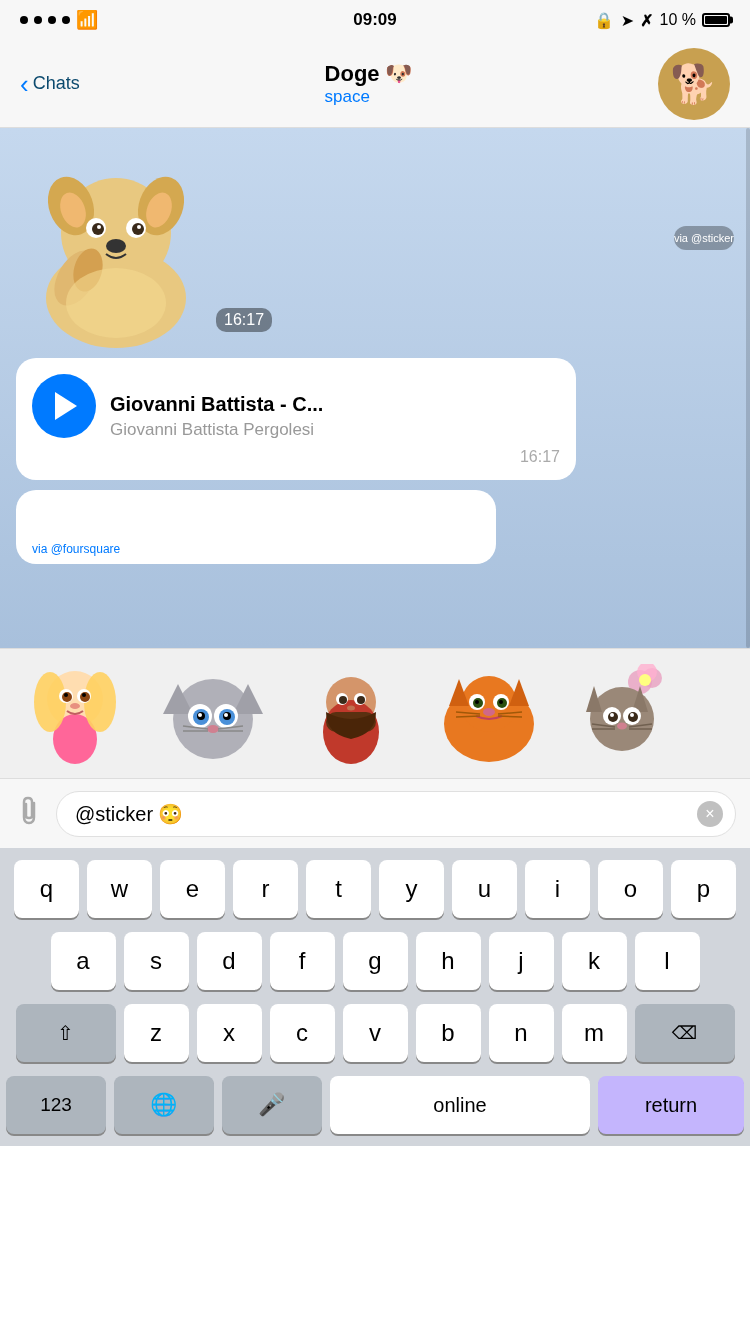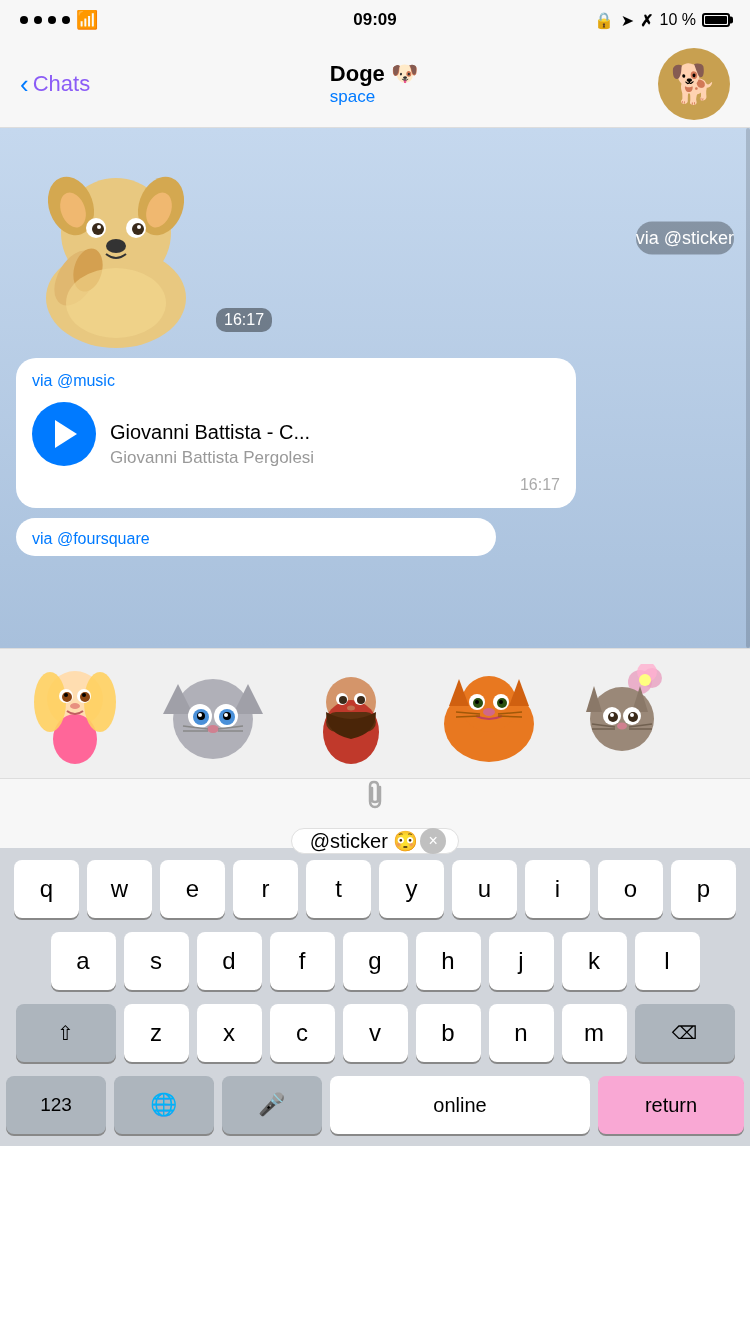--- a/index.html
+++ b/index.html
@@ -45,21 +45,21 @@
     }
     .nav-back {
       display: flex;
       align-items: center;
       gap: 4px;
       color: #007aff;
       font-size: 22px;
       cursor: pointer;
     }
     .nav-back-chevron { font-size: 26px; color: #007aff; line-height: 1; }
-    .nav-back-text { font-size: 22px; color: #8b5cf6; }
+    .nav-back-text { font-size: 18px; color: #0c4a6e; }
     .nav-center { text-align: left; }
     .nav-title { font-size: 22px; font-weight: 600; color: #000; }
     .nav-subtitle { font-size: 17px; color: #007aff; }
 
     
     .chat-area {
       width: 750px;
       background: #b0c8e8;
       background: linear-gradient(180deg, #c5d8ee 0%, #a8c0dc 100%);
       position: relative;
@@ -84,21 +84,21 @@
       padding: 3px 8px;
       border-radius: 10px;
     }
     .via-sticker-badge {
       position: absolute;
       right: 16px;
       top: 50%;
       transform: translateY(-50%);
       background: rgba(0,0,0,0.3);
       color: #fff;
-      font-size: 18px;
+      font-size: 11px;
       padding: 6px 0;
       border-radius: 16px;
     }
 
     
     .music-bubble {
       background: #fff;
       border-radius: 20px;
       margin: 10px 16px;
       padding: 14px 16px;
@@ -108,33 +108,33 @@
     .music-content { display: flex; align-items: center; gap: 14px; }
     .play-btn {
       width: 64px; height: 64px;
       background: #007aff;
       border-radius: 50%;
       display: flex; align-items: center; justify-content: center;
       flex-shrink: 0;
     }
     .play-triangle { width: 0; height: 0; border-top: 14px solid transparent; border-bottom: 14px solid transparent; border-left: 22px solid #fff; margin-left: 4px; }
     .music-info { flex: 1; }
-    .music-title { font-size: 20px; font-weight: 400; color: #000; margin-top: 21px; }
+    .music-title { font-size: 20px; font-weight: 700; color: #000; margin-top: 21px; }
     .music-artist { font-size: 17px; color: #999; margin-top: 4px; }
     .bubble-timestamp { text-align: right; font-size: 16px; color: #aaa; margin-top: 8px; }
 
     
     .foursquare-bubble {
       background: #fff;
       border-radius: 20px;
       margin: 10px 16px;
       max-width: 480px;
       overflow: hidden;
     }
-    .foursquare-via { font-size: 16px; color: #007aff; padding: 12px 16px 8px; }
+    .foursquare-via { font-size: 12px; color: #007aff; padding: 12px 16px 8px; margin-top: 40px; }
     .foursquare-content { display: flex; align-items: stretch; }
     .map-thumb {
       width: 120px;
       height: 90px;
       background: linear-gradient(135deg, #e8e8e0 0%, #d0d8c0 50%, #c8c8b8 100%);
       position: relative;
       flex-shrink: 0;
       overflow: hidden;
     }
     .map-road-h { position: absolute; top: 50%; left: 0; right: 0; height: 3px; background: #fff; transform: translateY(-50%); }
@@ -169,21 +169,20 @@
     
     .input-bar {
       width: 750px;
       height: 70px;
       background: #f7f7f7;
       border-top: 1px solid #ddd;
       display: flex;
       align-items: center;
       padding: 0 14px;
       gap: 12px;
-      flex-direction: column;
     }
     .attach-btn { font-size: 30px; color: #aaa; cursor: pointer; }
     .text-input {
       flex: 1;
       height: 46px;
       background: #fff;
       border: 1px solid #e0e0e0;
       border-radius: 23px;
       padding: 0 40px 0 18px;
       font-size: 20px;
@@ -222,21 +221,21 @@
       flex: 1;
       min-width: 52px;
       max-width: 65px;
     }
     .kb-key.dark {
       background: #adb5bd;
       color: #000;
     }
     .kb-key.wide { min-width: 80px; max-width: 100px; font-size: 20px; }
     .kb-key.space-key { min-width: 260px; max-width: 320px; font-size: 20px; }
-    .kb-key.return-key { min-width: 130px; max-width: 160px; font-size: 20px; background: #f9a8d4; }
+    .kb-key.return-key { min-width: 130px; max-width: 160px; font-size: 20px; background: #c4b5fd; }
     .kb-bottom-row {
       display: flex;
       justify-content: center;
       gap: 8px;
       margin-bottom: 6px;
       border-radius: 13px;
     }
     .emoji-key { font-size: 22px; }
     .mic-key { font-size: 22px; }
 
@@ -334,21 +333,20 @@
         <ellipse cx="100" cy="165" rx="50" ry="35" fill="#f4d890" opacity="0.6"></ellipse>
       </svg>
     </div>
 
     <div class="sticker-timestamp">16:17</div>
 
     <div class="via-sticker-badge">via @sticker</div>
   </div>
 
   <div class="music-bubble">
-    <div class="via-label">via @music</div>
     <div class="music-content">
       <div class="play-btn">
         <div class="play-triangle"></div>
       </div>
       <div class="music-info">
         <div class="music-title">Giovanni Battista - C...</div>
         <div class="music-artist">Giovanni Battista Pergolesi</div>
       </div>
     </div>
     <div class="bubble-timestamp">16:17</div>

